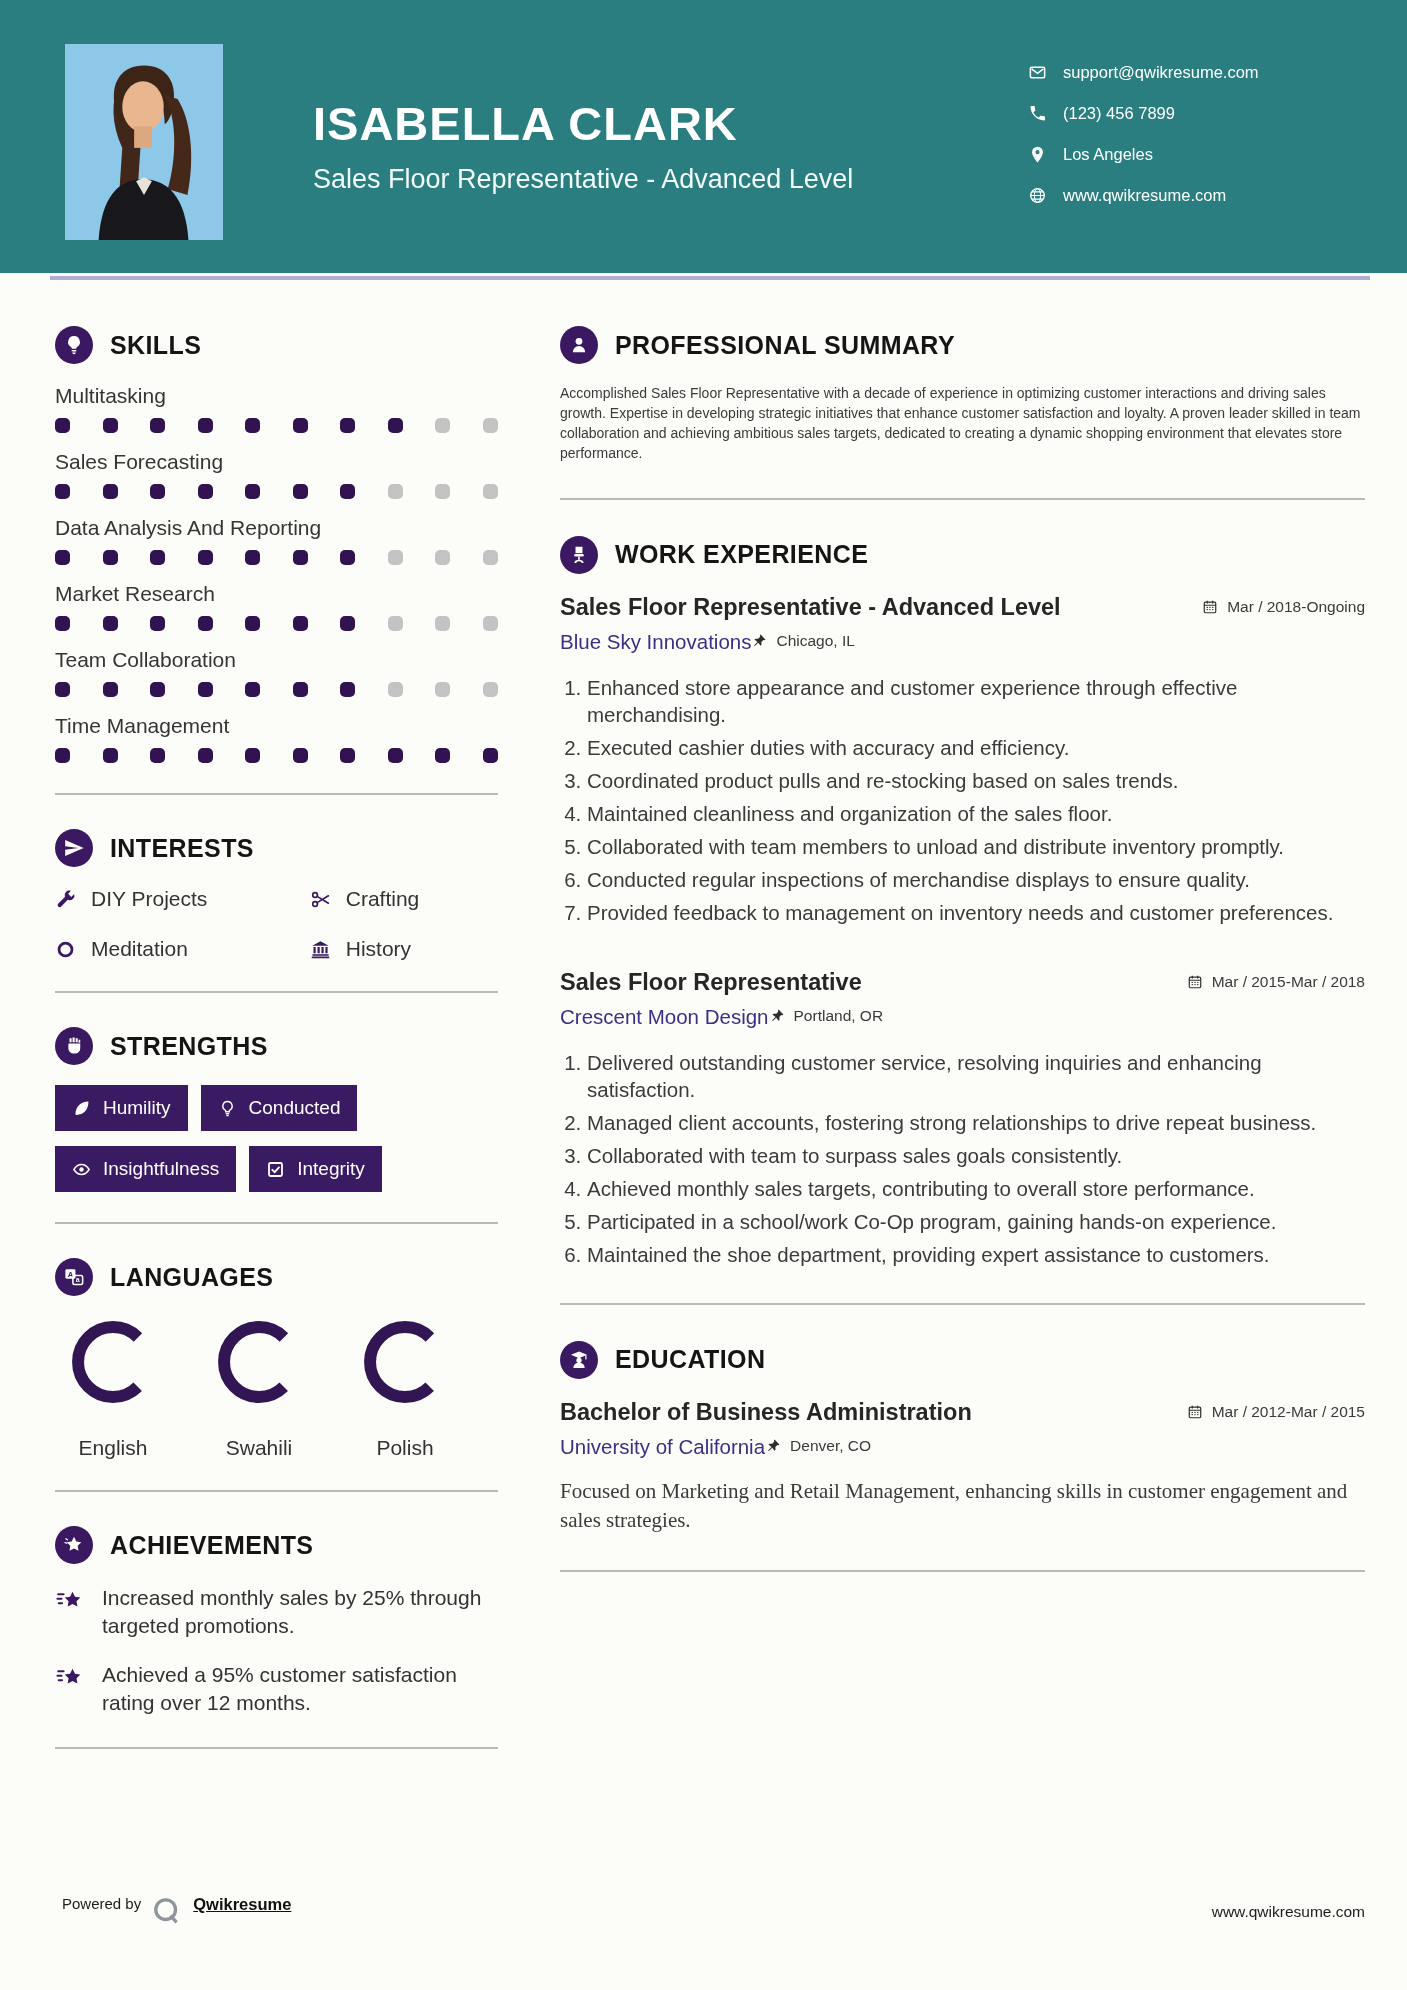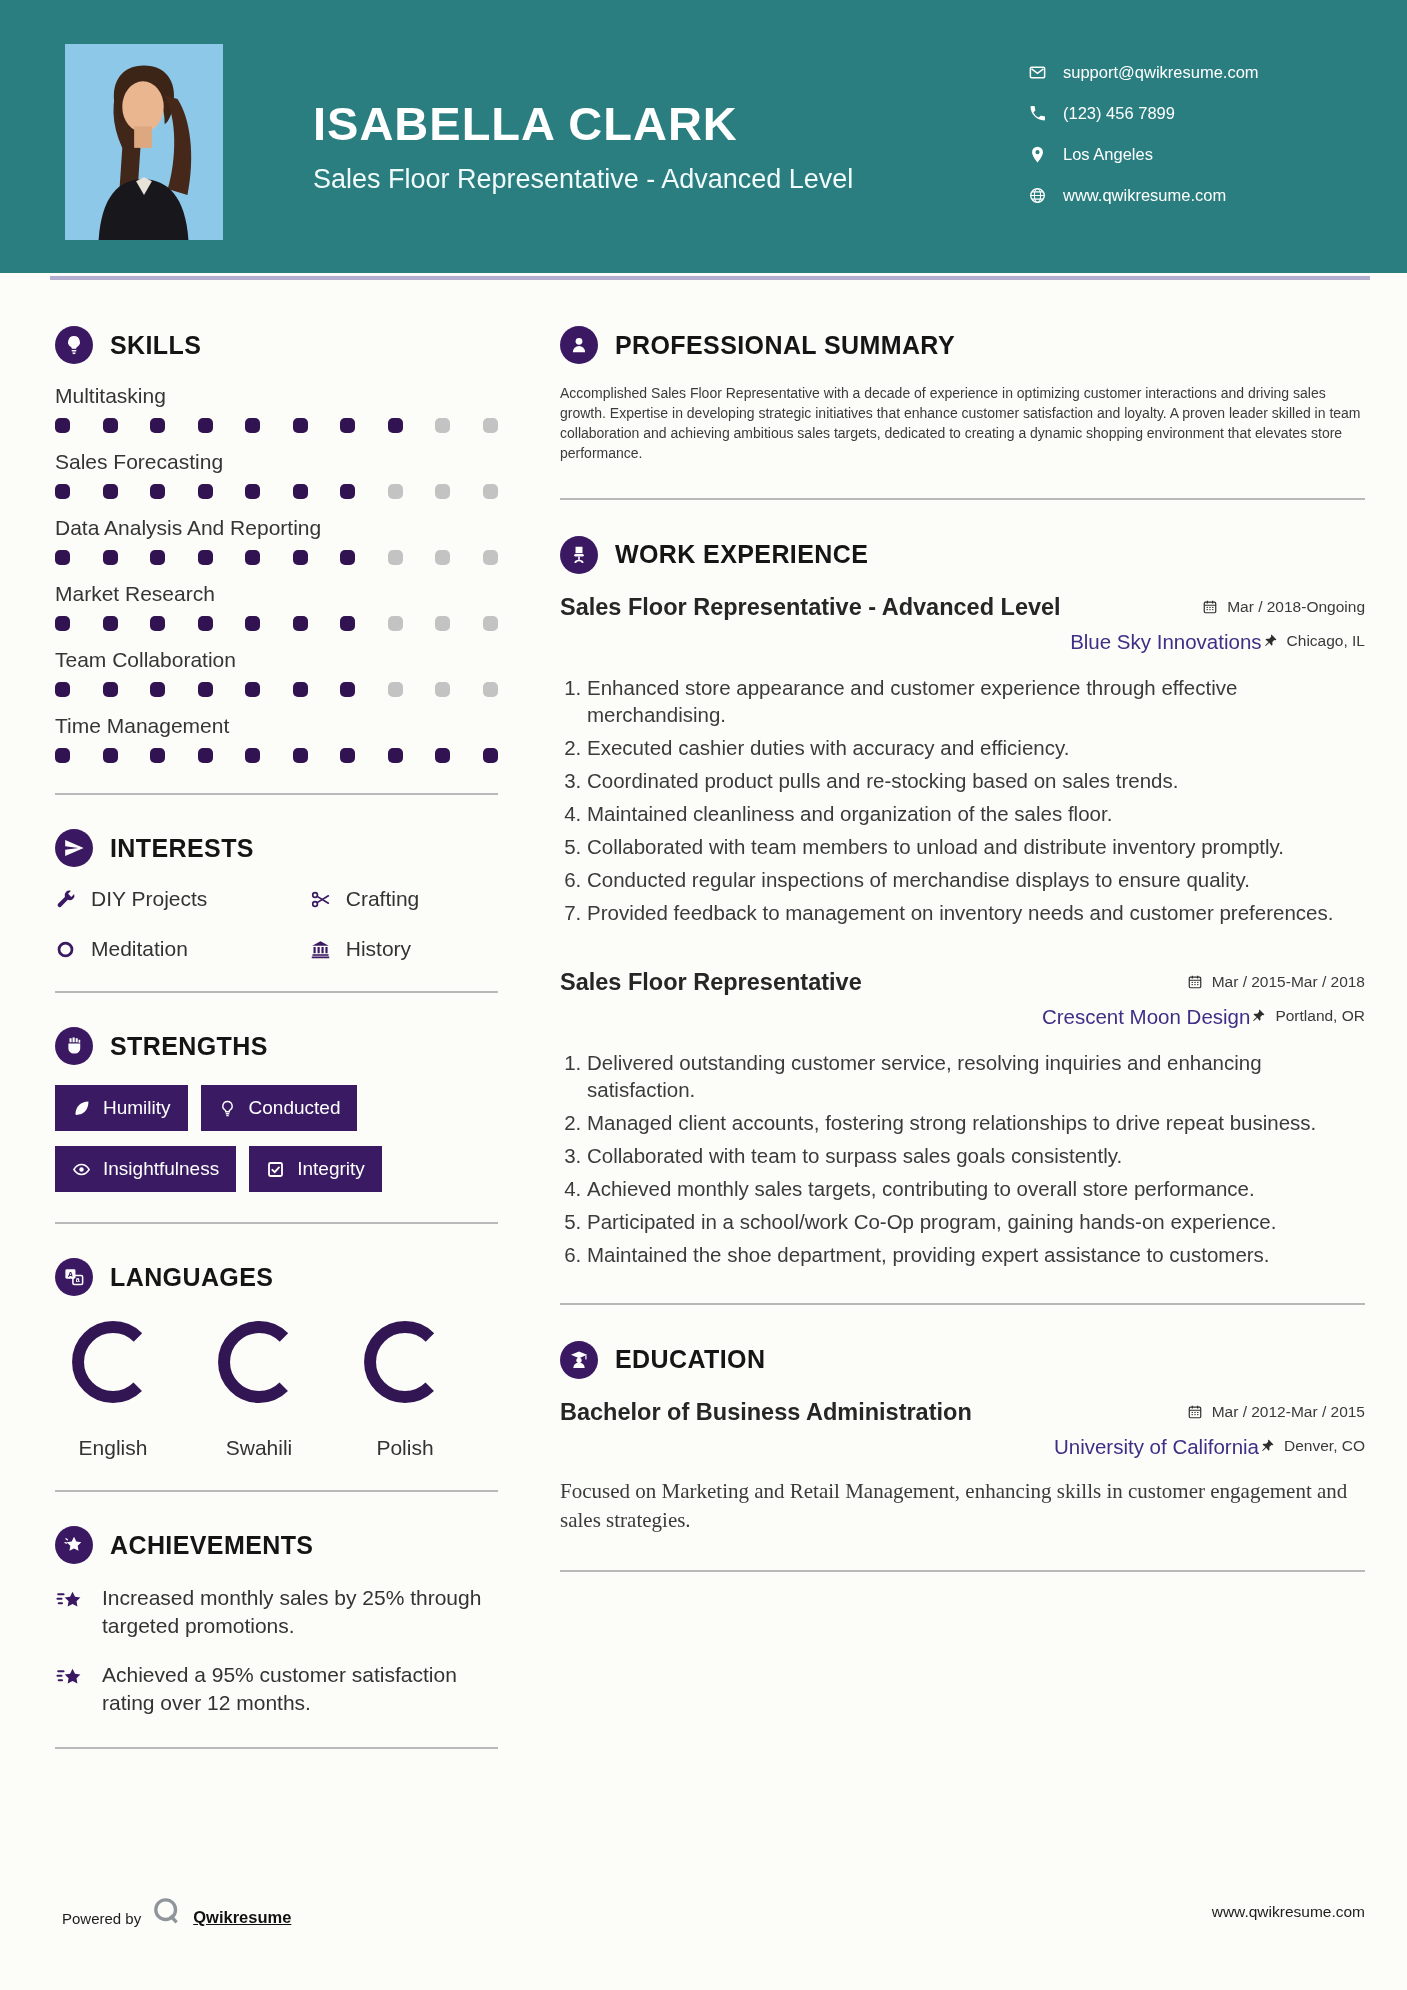--- a/index.html
+++ b/index.html
@@ -59,28 +59,28 @@
   .right { position:absolute; left:560px; top:326px; width:805px; }
   .summary-p { margin:4px 0 0 0; font-size:14px; line-height:1.42; color:#3b3b3b; }
   hr.dr { border:none; border-top:2px solid #b9b9b9; margin:34px 0 36px 0; }
 
   .job { margin-bottom:42px; }
   .job:last-child { margin-bottom:0; }
   .job-head { display:flex; justify-content:space-between; align-items:baseline; }
   .job-title { font-size:23.5px; font-weight:600; color:#262626; }
   .meta { display:flex; align-items:center; gap:9px; font-size:15.5px; color:#3a3a3a; white-space:nowrap; }
   .meta .ic { width:16px; height:16px; color:#2e2e2e; flex:0 0 auto; }
-  .company-row { display:flex; justify-content:flex-end; align-items:baseline; margin-top:9px; }
+  .company-row { display:flex; justify-content:flex-start; align-items:baseline; margin-top:9px; }
   .company { font-size:20.5px; color:#3f2e85; text-decoration:none; }
   .job ol { margin:20px 0 0 0; padding-left:27px; }
   .job ol li { font-size:20.5px; line-height:1.36; color:#3b3b3b; margin-bottom:5px; }
   .edu-desc { margin:18px 0 0 0; font-size:21px; line-height:1.42; color:#3b3b3b;font-family:Liberation Serif, serif; }
 
   
-  .f-left { position:absolute; left:62px; top:1895px; display:flex; align-items:flex-end; gap:10px; }
+  .f-left { position:absolute; left:62px; top:1895px; display:flex; align-items:flex-start; gap:10px; }
   .f-left .pb { font-size:15px; color:#1c1c1c; }
   .qlogo { width:32px; height:32px; color:#8f959b; display:inline-block; }
   .brand { font-size:16.5px; color:#111; text-decoration:underline; font-weight:600; }
   .f-right { position:absolute; right:42px; top:1903px; font-size:15.5px; color:#1c1c1c; text-decoration:none; }
 </style>
 </head>
 <body>
 
 <div class="page">
 

